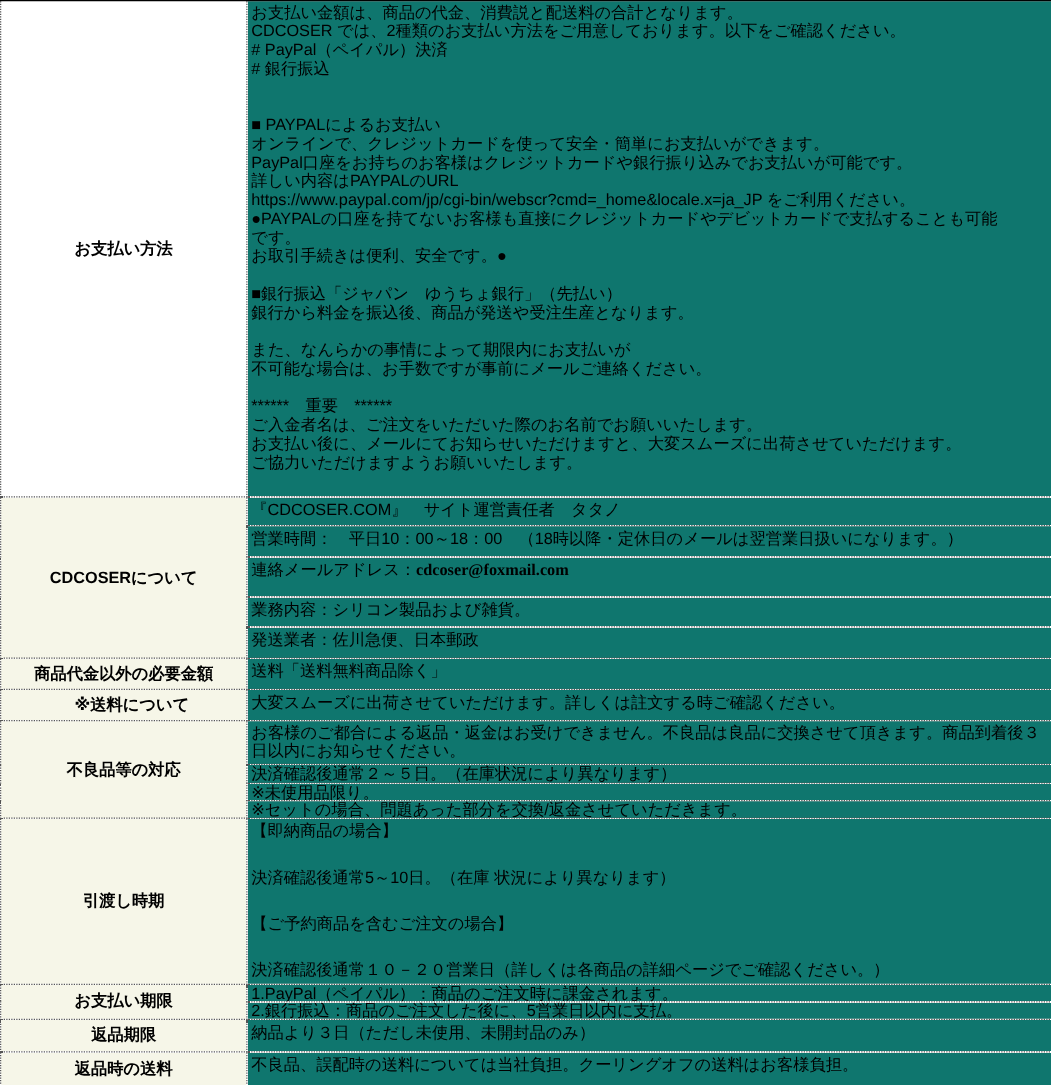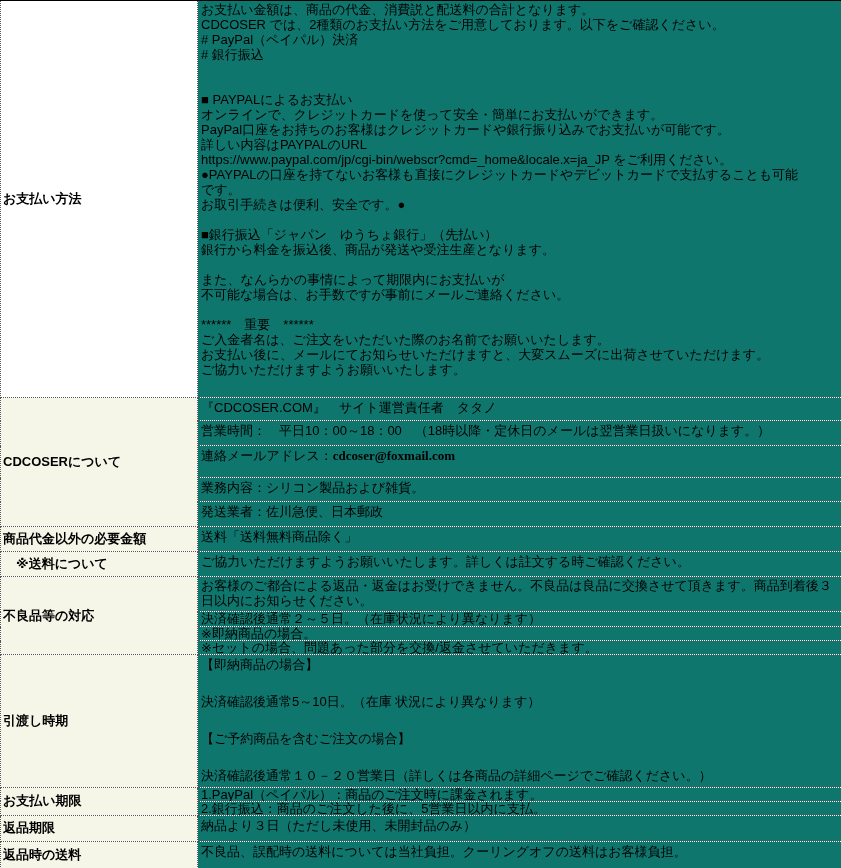--- a/index.html
+++ b/index.html
@@ -23,21 +23,21 @@
     border: 1px dotted #555;
     vertical-align: top;
     padding: 1px 3px;
     background: #0f766e;
     overflow: hidden;
     word-break: break-all;
   }
   td.hdr {
     background: #f6f6e8;
     font-weight: bold;
-    text-align: left;
+    text-align: center;
     vertical-align: middle;
     padding: 1px 2px;
     word-break: keep-all;
   }
   td.hdr-white { background: #ffffff; }
   .pre { white-space: pre-wrap; line-height: 15px; }
   .lh18 { line-height: 18.5px; }
   .tight { line-height: 13px; padding: 0 3px; }
   .bold { font-weight: bold; font-family: Liberation Serif, serif; }
 </style>
@@ -101,32 +101,32 @@
     <td style="height:25px;">発送業者：佐川急便、日本郵政</td>
   </tr>
 
   <tr>
     <td class="hdr" style="height:25px;">商品代金以外の必要金額</td>
     <td>送料「送料無料商品除く」</td>
   </tr>
 
   <tr>
     <td class="hdr" style="height:25px;padding-left:15px;">※送料について</td>
-    <td>ご協力いただけますようお願いいたします。詳しくは註文する時ご確認ください。</td>
+    <td>大変スムーズに出荷させていただけます。詳しくは註文する時ご確認ください。</td>
   </tr>
 
   <tr>
     <td class="hdr" rowspan="4">不良品等の対応</td>
     <td style="height:35px;" class="pre">お客様のご都合による返品・返金はお受けできません。不良品は良品に交換させて頂きます。商品到着後３日以内にお知らせください。</td>
   </tr>
   <tr>
     <td style="height:15px;" class="tight">決済確認後通常２～５日。（在庫状況により異なります）</td>
   </tr>
   <tr>
-    <td style="height:14px;" class="tight">※即納商品の場合。</td>
+    <td style="height:14px;" class="tight">※未使用品限り。</td>
   </tr>
   <tr>
     <td style="height:14px;" class="tight">※セットの場合、問題あった部分を交換/返金させていただきます。</td>
   </tr>
 
   <tr>
     <td class="hdr" style="height:130px;margin-top:17px;">引渡し時期</td>
     <td>
       <div class="pre lh18">【即納商品の場合】
 

